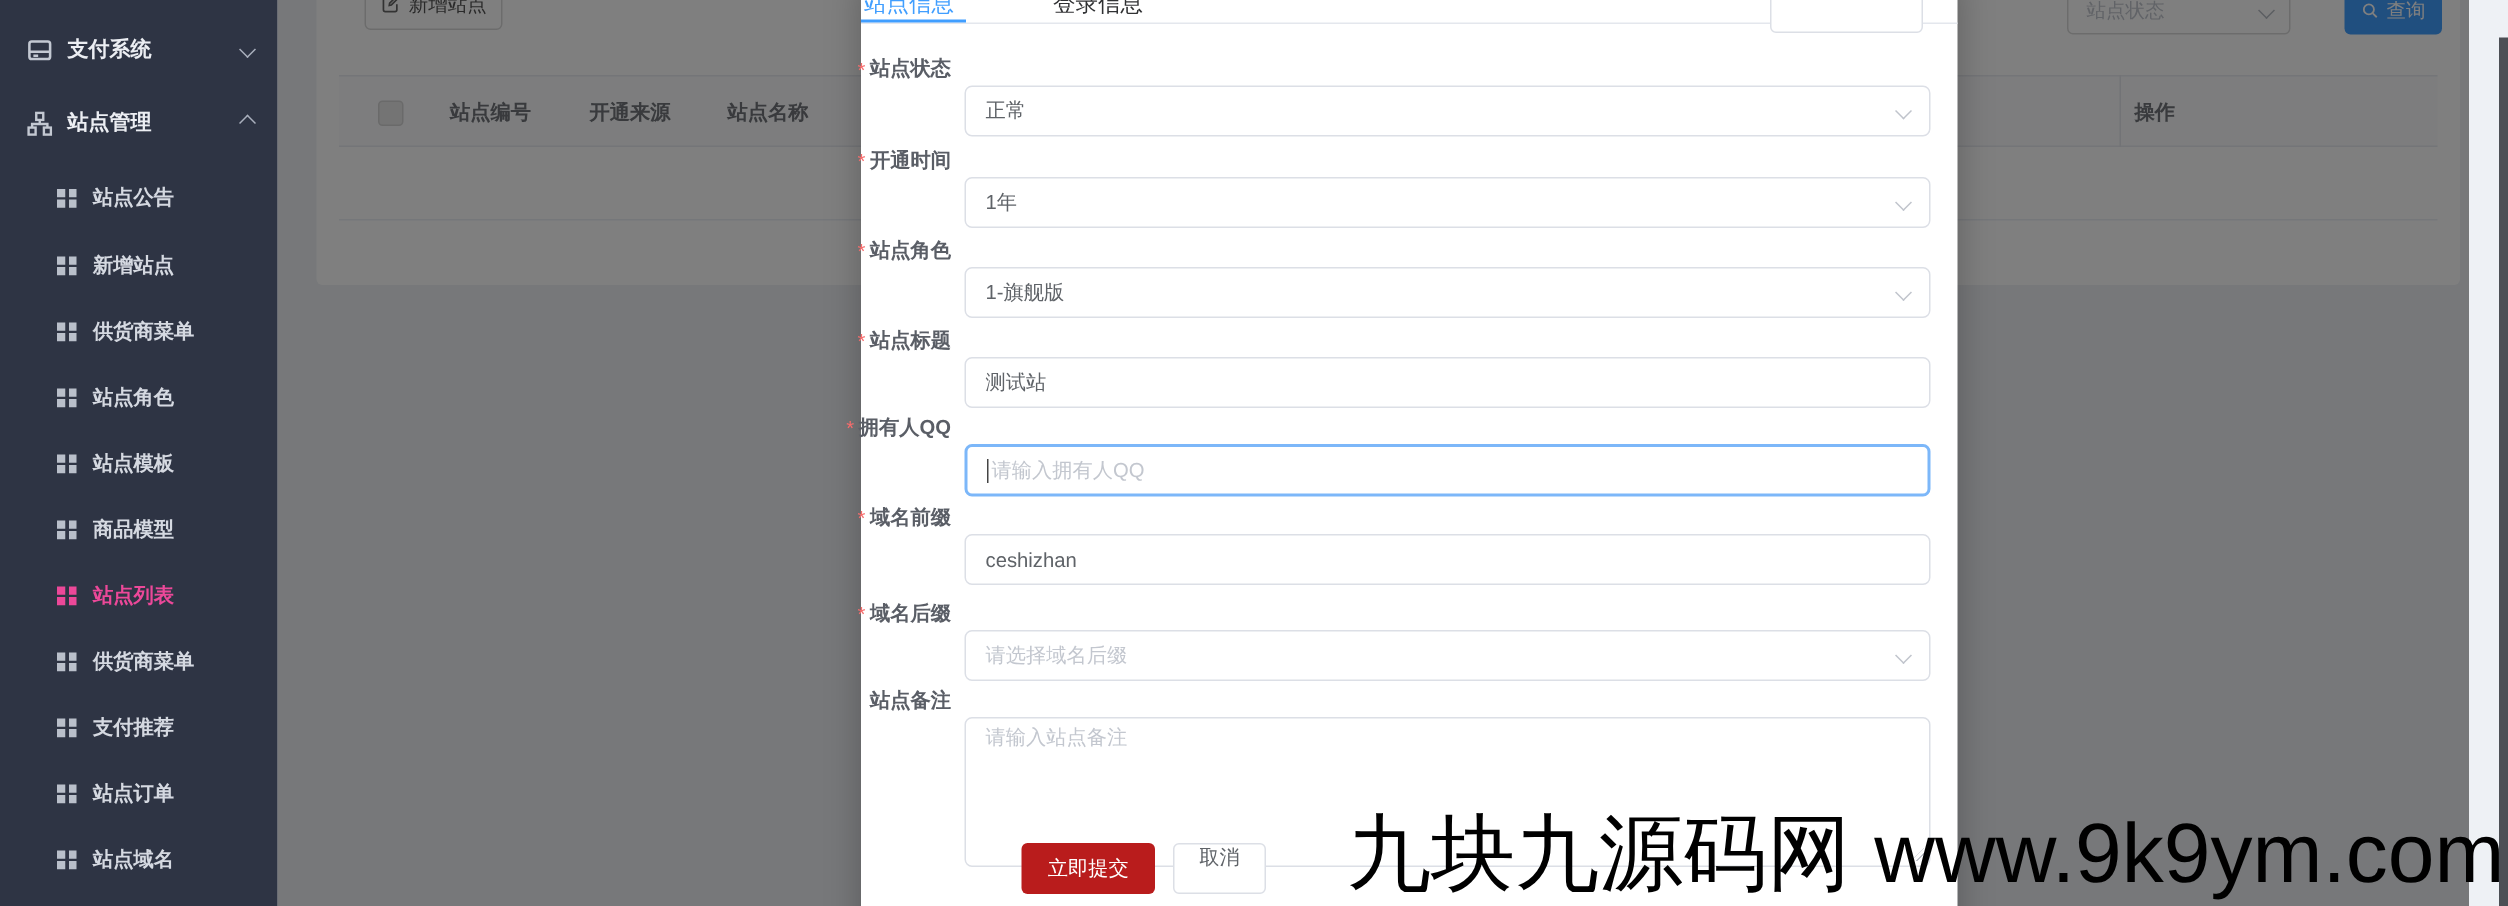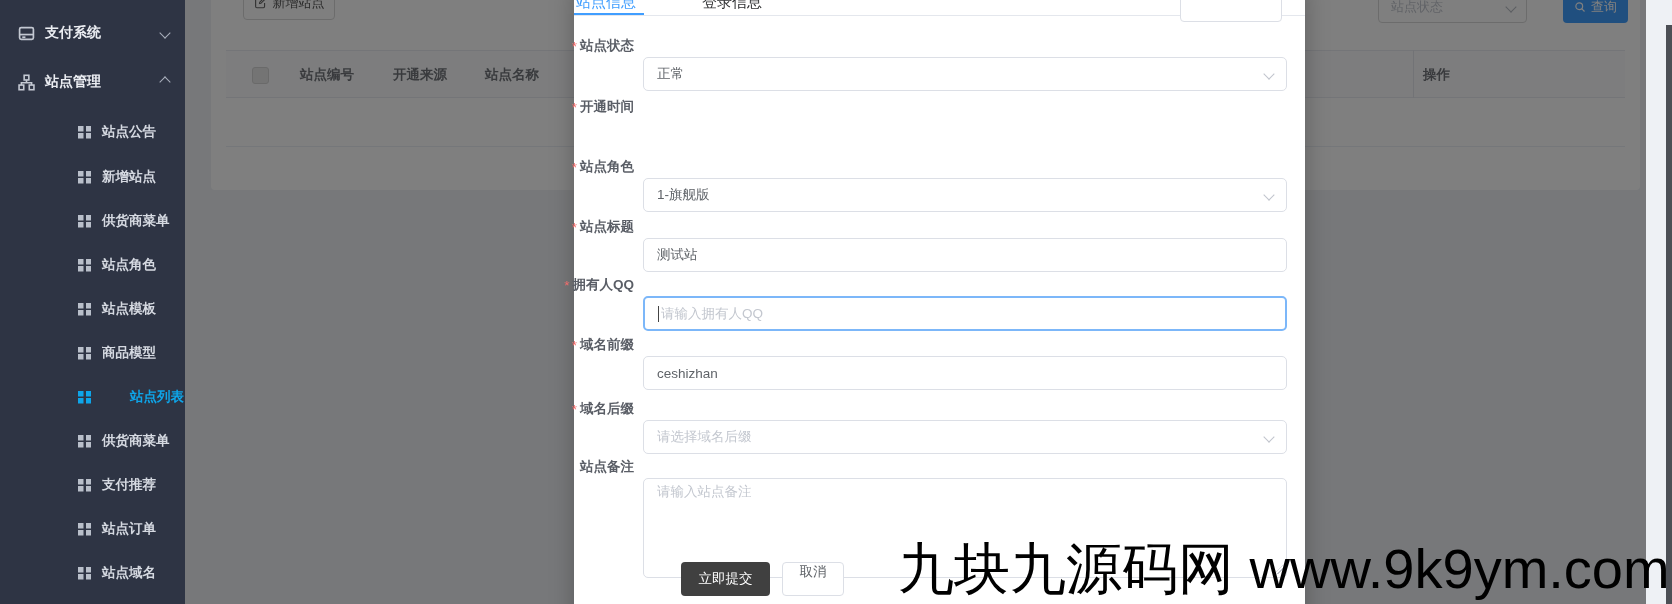--- a/index.html
+++ b/index.html
@@ -9,27 +9,27 @@
   
   .sidebar{position:absolute;left:0;top:0;width:185px;height:604px;background:#2e3444;z-index:5;}
   .nav-group{position:absolute;left:0;width:185px;height:28px;display:flex;align-items:center;
     padding-left:18px;box-sizing:border-box;color:#eceef3;font-size:14px;font-weight:600;cursor:pointer;}
   .nav-group .gicon{width:17px;height:17px;margin-right:10px;color:#c3c8d2;display:inline-flex;flex:none;}
   .chev{display:inline-block;width:7px;height:7px;border-right:1.6px solid #aab0bd;border-bottom:1.6px solid #aab0bd;}
   .chev.down{transform:rotate(45deg);}
   .chev.up{transform:rotate(-135deg);}
   .nav-group .chev{position:absolute;right:16px;}
   .sub-item{position:absolute;left:0;width:185px;height:44px;display:flex;align-items:center;
-    padding-left:38px;box-sizing:border-box;color:#d5d9e1;font-size:13.5px;font-weight:600;cursor:pointer;margin-left:40px;}
+    padding-left:38px;box-sizing:border-box;color:#d5d9e1;font-size:13.5px;font-weight:600;cursor:pointer;}
   .grid-icon{width:13px;height:13px;margin-right:11px;flex:none;color:#b9bfca;
     background:linear-gradient(currentColor,currentColor) 0 0/5.5px 5.5px no-repeat,
       linear-gradient(currentColor,currentColor) 7.5px 0/5.5px 5.5px no-repeat,
       linear-gradient(currentColor,currentColor) 0 7.5px/5.5px 5.5px no-repeat,
       linear-gradient(currentColor,currentColor) 7.5px 7.5px/5.5px 5.5px no-repeat;}
-  .sub-item.active,.sub-item.active .grid-icon{color:#0ea5e9;gap:28px;}
+  .sub-item.active,.sub-item.active .grid-icon{color:#ec4899;}
 
   
   .main{position:absolute;left:185px;top:0;width:1461px;height:604px;background:#eef1f5;}
   .card{position:absolute;left:26px;top:-12px;width:1429px;height:202px;background:#fff;border-radius:4px;}
   .add-btn{position:absolute;left:58px;top:-15px;width:90px;height:33px;background:#fff;
     border:1px solid #d9d9d9;border-radius:4px;display:flex;align-items:center;justify-content:center;
     gap:6px;font-size:13px;color:#555;cursor:pointer;}
   .add-btn svg{width:13px;height:13px;color:#666;}
   .thead{position:absolute;left:41px;top:50px;width:1399px;height:48px;background:#fafbfc;
     border-top:1px solid #e8ebf0;border-bottom:1px solid #e8ebf0;box-sizing:border-box;}
@@ -66,21 +66,21 @@
     border-radius:5px;background:#fff;display:flex;align-items:center;padding:0 13px;font-size:13.5px;
     color:#5f6368;box-sizing:border-box;cursor:pointer;margin-top:28px;}
   .finput .chev{position:absolute;right:13px;border-color:#c0c4cc;}
   .finput.focused{border:2px solid #7cb7f9;height:35px;}
   .caret{width:1px;height:16px;background:#444;margin-right:2px;flex:none;}
   .ph{color:#c3c7cf;}
   .ftextarea{height:100px;align-items:flex-start;padding-top:4px;cursor:text;}
   .resize-h{position:absolute;right:3px;bottom:3px;width:9px;height:9px;
     clip-path:polygon(100% 0,100% 100%,0 100%);
     background:repeating-linear-gradient(135deg,#fff 0 2px,#bfc3cb 2px 3.2px);}
-  .btn-submit{position:absolute;left:107px;top:582px;width:89px;height:34px;background:#404040;
+  .btn-submit{position:absolute;left:107px;top:582px;width:89px;height:34px;background:#b91c1c;
     border-radius:4px;color:#fff;font-size:13.5px;display:flex;align-items:center;justify-content:center;cursor:pointer;}
   .btn-cancel{position:absolute;left:208px;top:582px;width:62px;height:34px;background:#fff;
     border:1px solid #dcdfe6;border-radius:4px;color:#5f6368;font-size:13.5px;display:flex;
     justify-content:center;box-sizing:border-box;cursor:pointer;}
 
   
   .scrollbar{position:absolute;left:1666px;top:25px;width:6px;height:579px;background:#4c4f55;z-index:30;}
   .watermark{position:absolute;left:898px;top:532px;z-index:40;font-size:56px;color:#000;
     white-space:nowrap;pointer-events:none;}
 </style>
@@ -215,20 +215,24 @@
         <span>正常</span>
         <span class="chev down"></span>
       </div>
     </div>
 
     <div class="frow" style="top:110px">
       <label class="flabel">
           <span class="star">*</span>
           <span>开通时间</span>
         </label>
+      <div class="finput">
+        <span>1年</span>
+        <span class="chev down"></span>
+      </div>
     </div>
 
     <div class="frow" style="top:170px">
       <label class="flabel">
           <span class="star">*</span>
           <span>站点角色</span>
         </label>
       <div class="finput">
         <span>1-旗舰版</span>
         <span class="chev down"></span>

